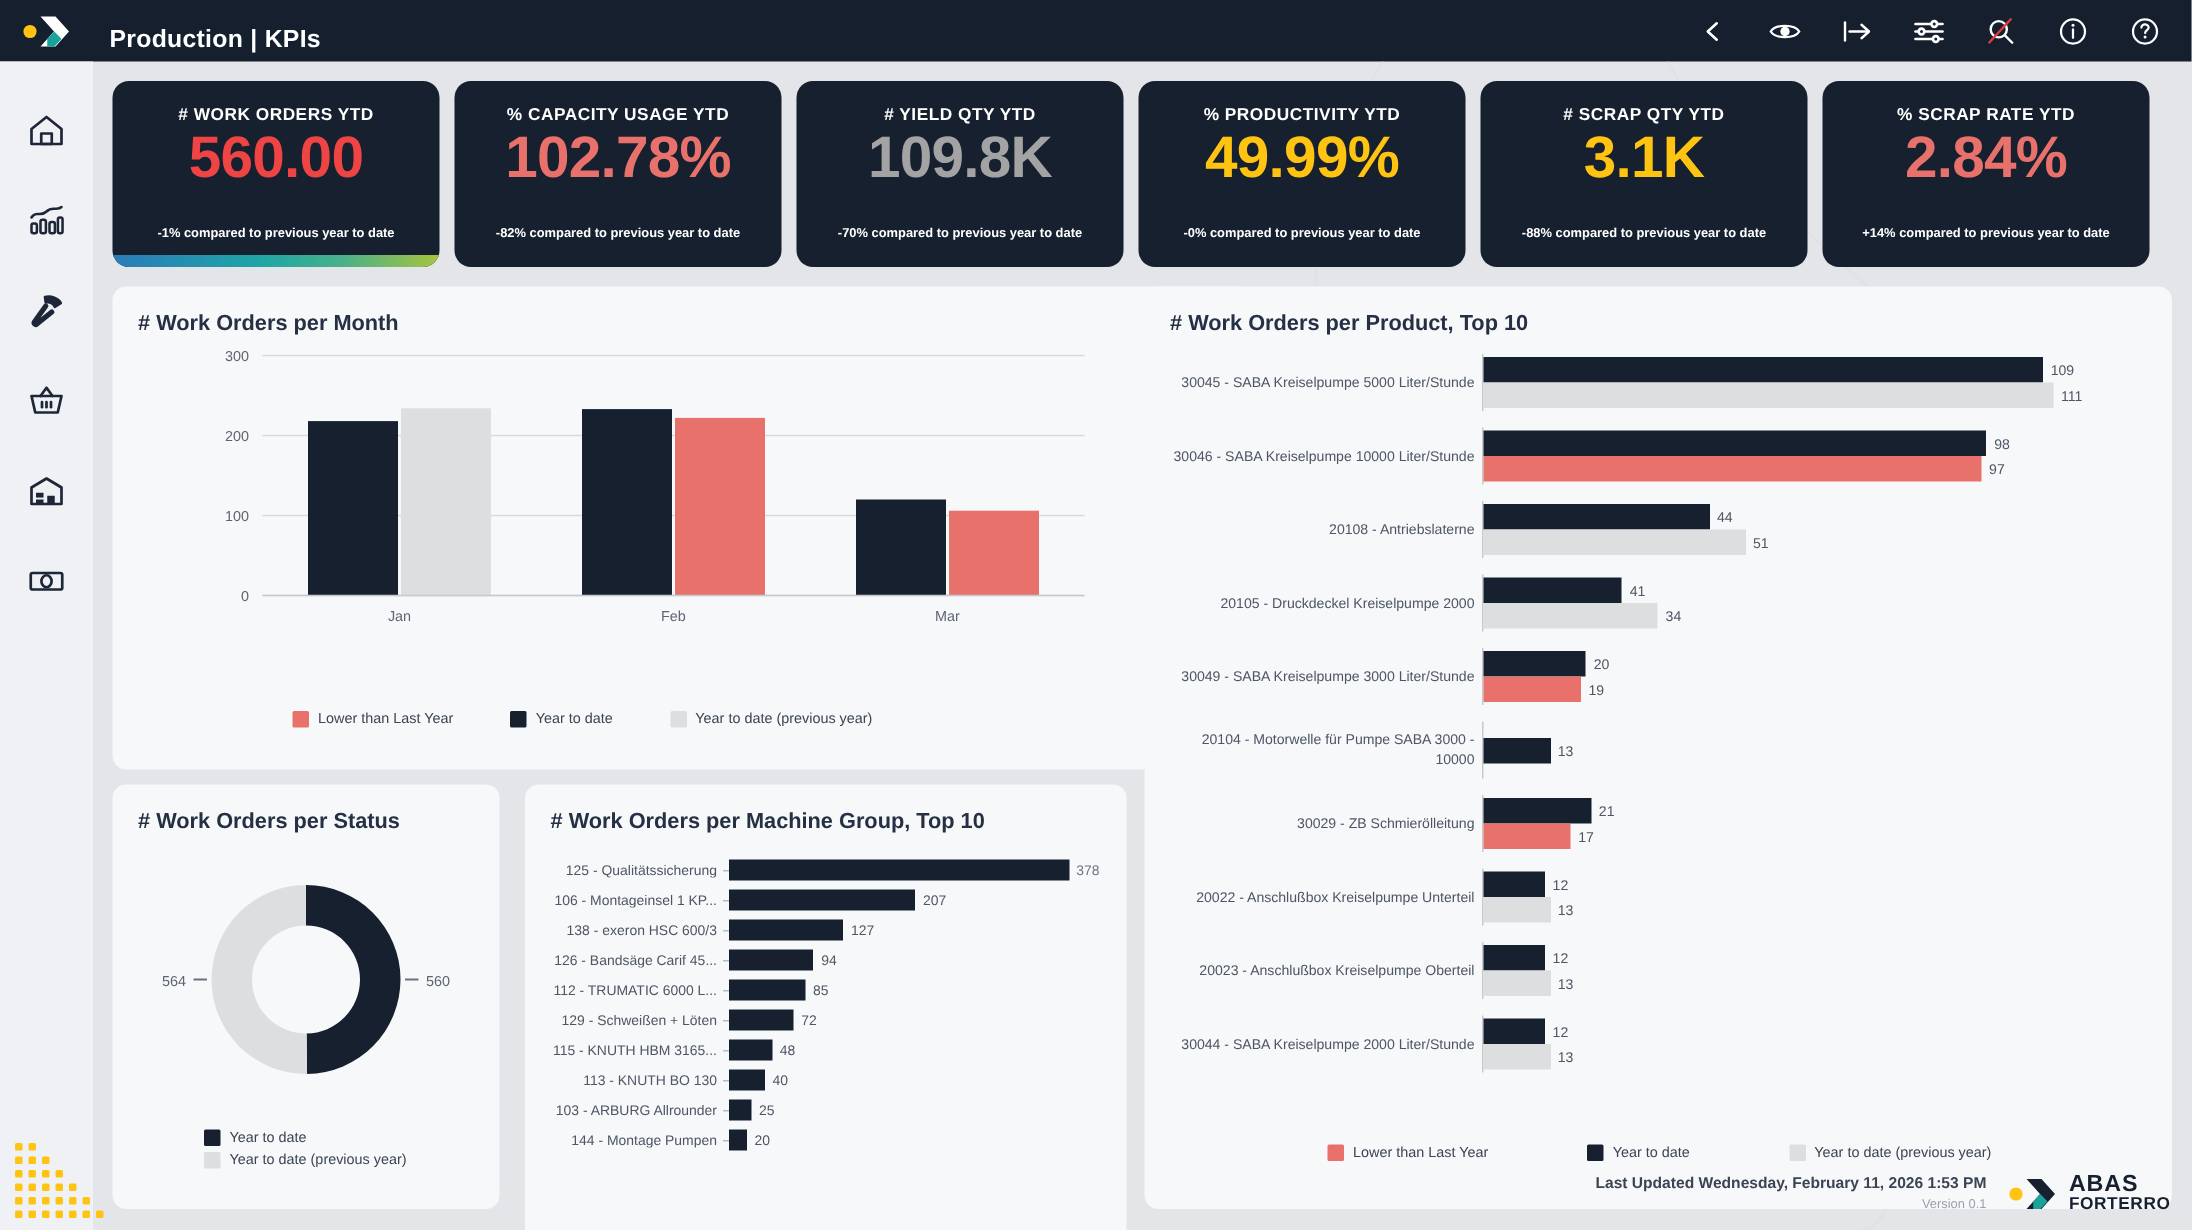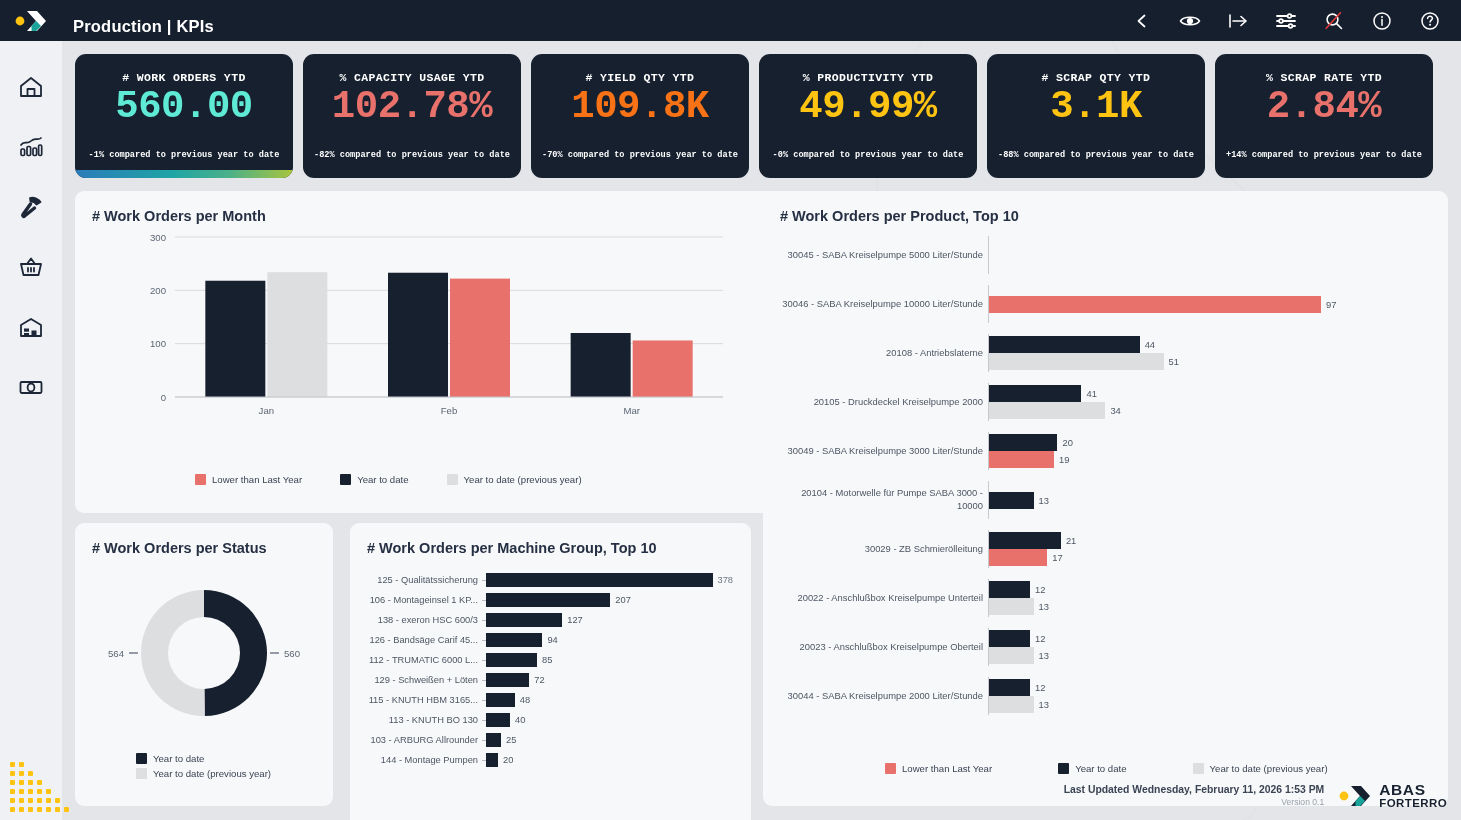--- a/index.html
+++ b/index.html
@@ -29,21 +29,21 @@
   .sb-item { width: 40px; height: 40px; display: flex; align-items: center; justify-content: center; cursor: pointer; }
   .dotgrid { position: absolute; left: 10px; bottom: 6px; }
 
   
   .main { position: absolute; left: 62px; top: 41px; width: 1399px; height: 779px; }
 
   
   .wm { position: absolute; inset: 0; pointer-events: none; }
 
   
-  .kpi-row { position: absolute; left: 13px; top: 13px; display: flex; gap: 10px; font-family: Liberation Mono, monospace; }
+  .kpi-row { position: absolute; left: 13px; top: 13px; display: flex; gap: 10px; }
   .kpi {
     width: 218px; height: 124px; background: #16202f; border-radius: 11px;
     position: relative; overflow: hidden; display: flex; flex-direction: column;
     align-items: center; cursor: pointer;
   }
   .kpi-title { color: #fff; font-size: 11.5px; font-weight: bold; letter-spacing: .35px; margin-top: 17px; }
   .kpi-value { font-size: 39px; font-weight: bold; letter-spacing: -.5px; margin-top: 2px; line-height: 1.1; }
   .kpi-sub { color: #fff; font-size: 8.6px; font-weight: bold; margin-top: auto; margin-bottom: 18px; }
   .kpi-bar { position: absolute; left: 0; bottom: 0; width: 100%; height: 8px;
              background: linear-gradient(90deg,#2b7bba 0%,#1fa5a5 45%,#49b08a 70%,#a8c43d 100%); }
@@ -241,32 +241,32 @@
   <svg class="wm" width="1399" height="779">
     <g fill="none" stroke="#dfe1e4" stroke-width="1.2">
       <path d="M860 0 C790 110, 800 250, 900 360 C1010 480, 1220 520, 1210 700 C1205 760, 1190 779, 1180 779"></path>
       <path d="M1050 0 C1110 120, 1280 200, 1350 330 C1400 430, 1320 560, 1180 640"></path>
     </g>
   </svg>
 
   <div class="kpi-row">
     <div class="kpi">
       <div class="kpi-title"># WORK ORDERS YTD</div>
-      <div class="kpi-value" style="color:#5eead4">560.00</div>
+      <div class="kpi-value" style="color:#ef4444">560.00</div>
       <div class="kpi-sub">-1% compared to previous year to date</div>
       <div class="kpi-bar"></div>
     </div>
     <div class="kpi">
       <div class="kpi-title">% CAPACITY USAGE YTD</div>
       <div class="kpi-value" style="color:#e8726b">102.78%</div>
       <div class="kpi-sub">-82% compared to previous year to date</div>
     </div>
     <div class="kpi">
       <div class="kpi-title"># YIELD QTY YTD</div>
-      <div class="kpi-value" style="color:#f97316">109.8K</div>
+      <div class="kpi-value" style="color:#a3a3a3">109.8K</div>
       <div class="kpi-sub">-70% compared to previous year to date</div>
     </div>
     <div class="kpi">
       <div class="kpi-title">% PRODUCTIVITY YTD</div>
       <div class="kpi-value" style="color:#ffc412">49.99%</div>
       <div class="kpi-sub">-0% compared to previous year to date</div>
     </div>
     <div class="kpi">
       <div class="kpi-title"># SCRAP QTY YTD</div>
       <div class="kpi-value" style="color:#ffc412">3.1K</div>
@@ -428,25 +428,39 @@
         </div>
       </div>
   </div>
 
   <div class="panel p-product">
     <div class="panel-title" style="position:absolute;left:17px;top:17px"># Work Orders per Product, Top 10</div>
     <div id="product-rows" style="position:absolute;left:10px;top:45px;width:665px">
         <div class="pr-row" style="margin-bottom: 11px;">
           <div class="pr-lab">30045 - SABA Kreiselpumpe 5000 Liter/Stunde</div>
           <div style="width: 1px; height: 38px; background: rgb(198, 202, 206);"></div>
+          <div class="pr-bars">
+            <div class="pr-bar">
+              <div class="pr-fill" style="width: 373.153px; background: rgb(22, 32, 47);"></div>
+              <span class="pr-val">109</span>
+            </div>
+            <div class="pr-bar">
+              <div class="pr-fill" style="width: 380px; background: rgb(220, 222, 224);"></div>
+              <span class="pr-val">111</span>
+            </div>
+          </div>
         </div>
         <div class="pr-row" style="margin-bottom: 11px;">
           <div class="pr-lab">30046 - SABA Kreiselpumpe 10000 Liter/Stunde</div>
           <div style="width: 1px; height: 38px; background: rgb(198, 202, 206);"></div>
           <div class="pr-bars">
+            <div class="pr-bar">
+              <div class="pr-fill" style="width: 335.495px; background: rgb(22, 32, 47);"></div>
+              <span class="pr-val">98</span>
+            </div>
             <div class="pr-bar">
               <div class="pr-fill" style="width: 332.072px; background: rgb(232, 114, 107);"></div>
               <span class="pr-val">97</span>
             </div>
           </div>
         </div>
         <div class="pr-row" style="margin-bottom: 11px;">
           <div class="pr-lab">20108 - Antriebslaterne</div>
           <div style="width: 1px; height: 38px; background: rgb(198, 202, 206);"></div>
           <div class="pr-bars">

